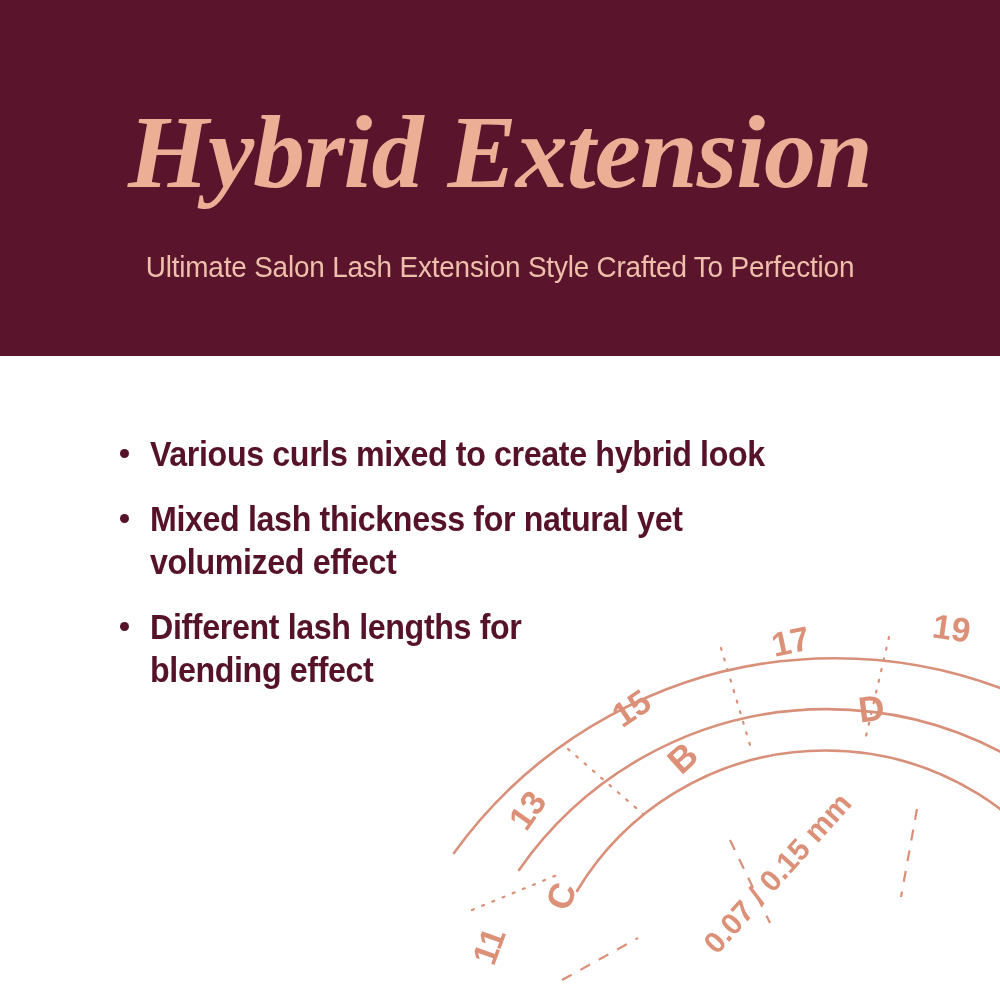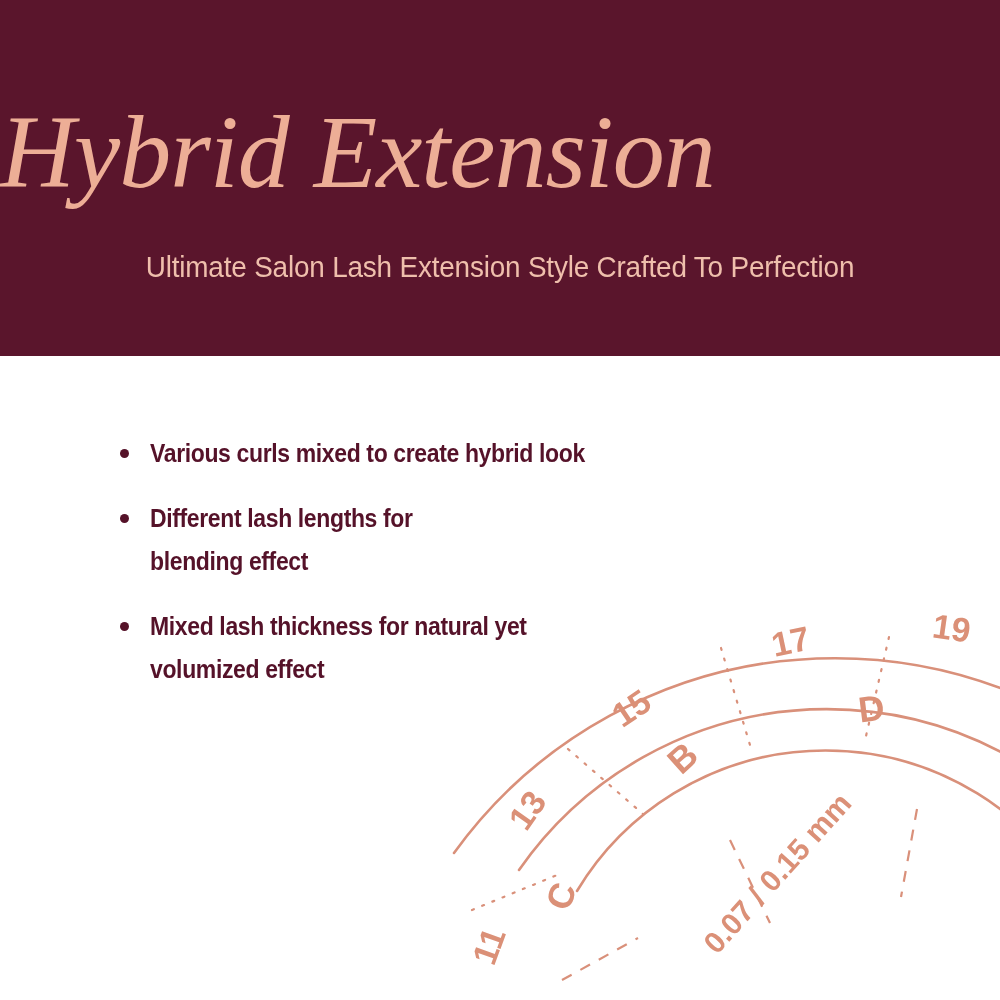--- a/index.html
+++ b/index.html
@@ -34,24 +34,24 @@
     height: 356px;
     background: #5A152C;
     overflow: hidden;
   }
 
   .page-title {
     position: absolute;
     left: 0;
     top: 96px;
     width: 1000px;
-    text-align: left;
+    text-align: center;
     font-family: "Liberation Serif", "DejaVu Serif", serif;
     font-style: italic;
-    font-weight: 400;
+    font-weight: 700;
     font-size: 104px;
     line-height: 112px;
     letter-spacing: -1px;
     color: #EDAE96;
     white-space: nowrap;
   }
 
   .page-subtitle {
     position: absolute;
     left: 0;
@@ -77,21 +77,21 @@
     width: 790px;
   }
 
   .feature-item {
     position: relative;
     padding-left: 32px;
     margin-bottom: 22px;
     color: #551229;
     font-family: "Liberation Sans", sans-serif;
     font-weight: 700;
-    font-size: 25px;
+    font-size: 35px;
     line-height: 43px;
     letter-spacing: -0.4px;
   }
   .feature-item:last-child { margin-bottom: 0; }
 
   .feature-item .bullet-dot {
     position: absolute;
     left: 2px;
     top: 17px;
     width: 9px;
@@ -141,28 +141,28 @@
 
   <div class="features">
 
     <div class="feature-item">
       <span class="bullet-dot"></span>
       <span class="feature-text">Various curls mixed to create hybrid look</span>
     </div>
 
     <div class="feature-item">
       <span class="bullet-dot"></span>
+      <span class="feature-text">Mixed lash thickness for natural yet
+volumized effect</span>
+    </div>
+
+    <div class="feature-item">
+      <span class="bullet-dot"></span>
       <span class="feature-text">Different lash lengths for
 blending effect</span>
-    </div>
-
-    <div class="feature-item">
-      <span class="bullet-dot"></span>
-      <span class="feature-text">Mixed lash thickness for natural yet
-volumized effect</span>
     </div>
 
 
   </div>
 
   <div class="ring-diagram">
     <svg width="560" height="460" viewBox="0 0 560 460" xmlns="http://www.w3.org/2000/svg">
 
       <g fill="none" stroke="#D9907A" stroke-width="2.6" stroke-linecap="round">
 

